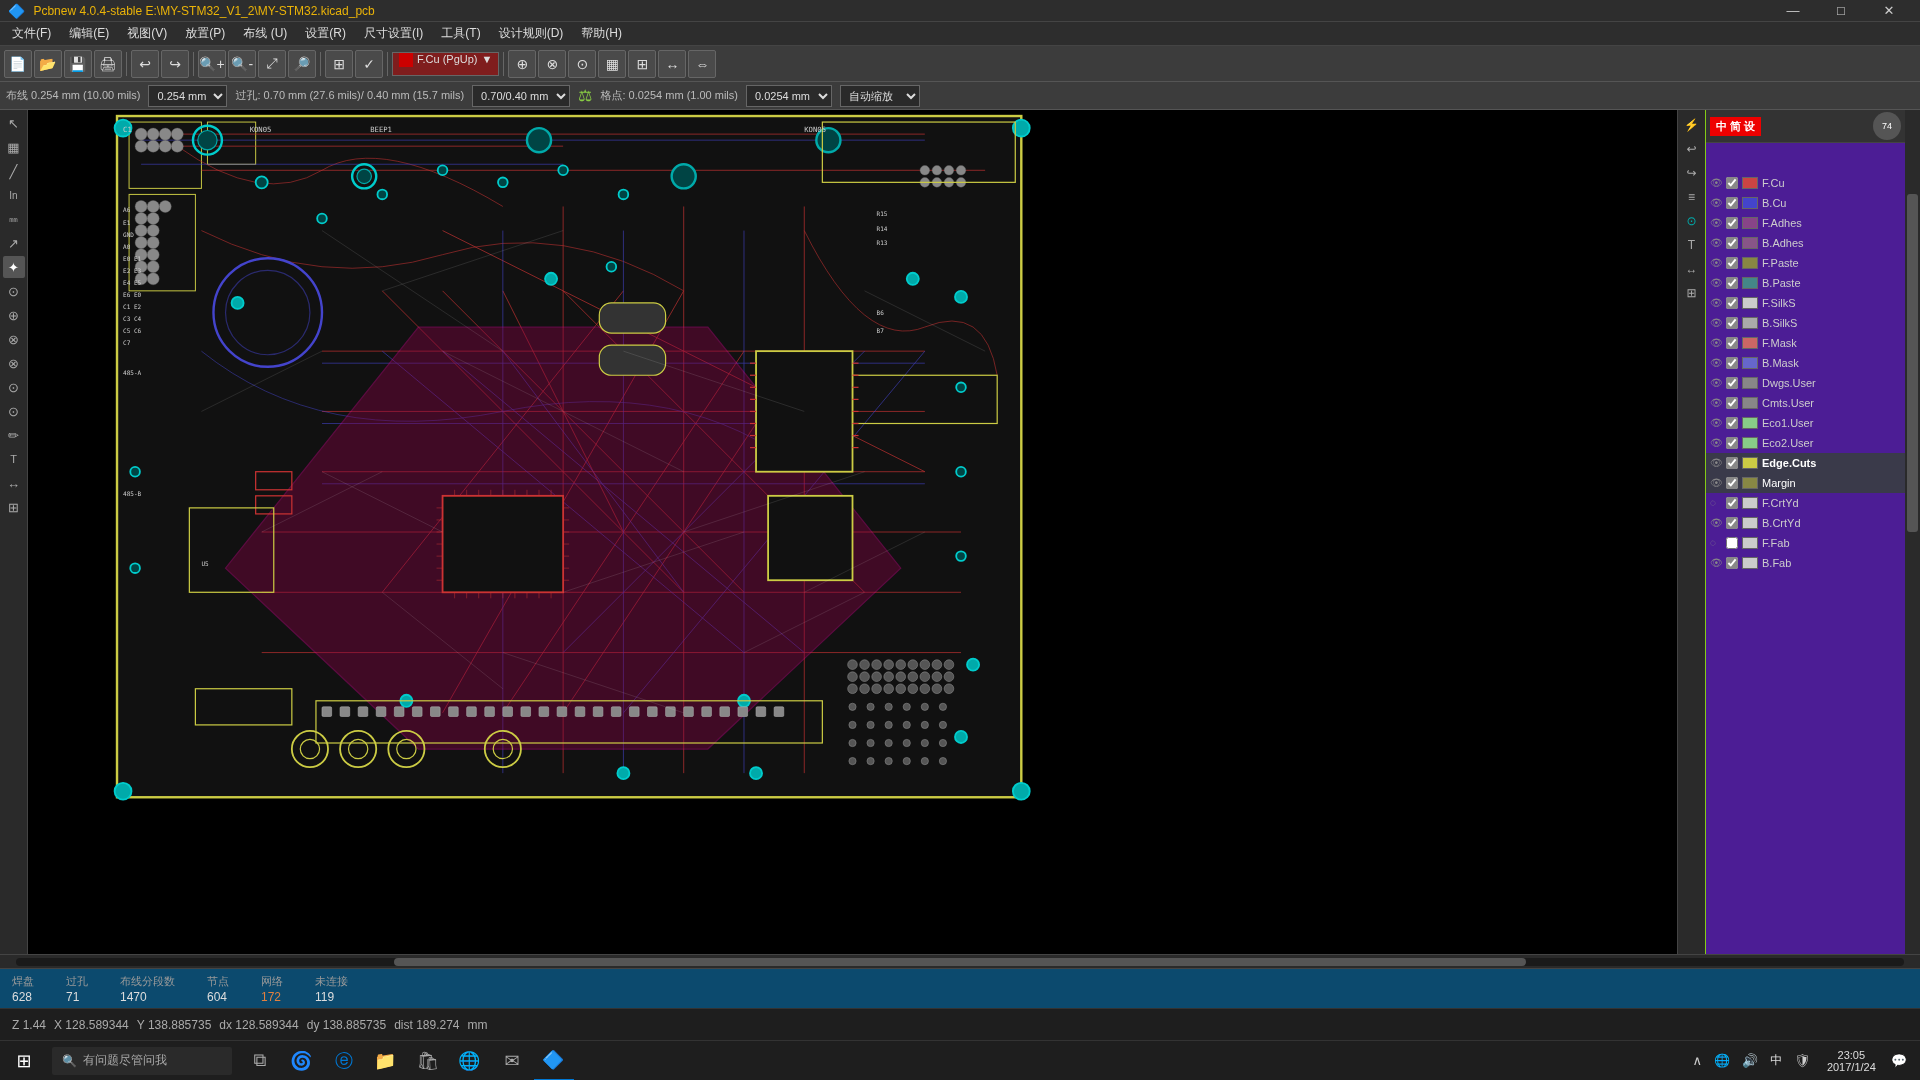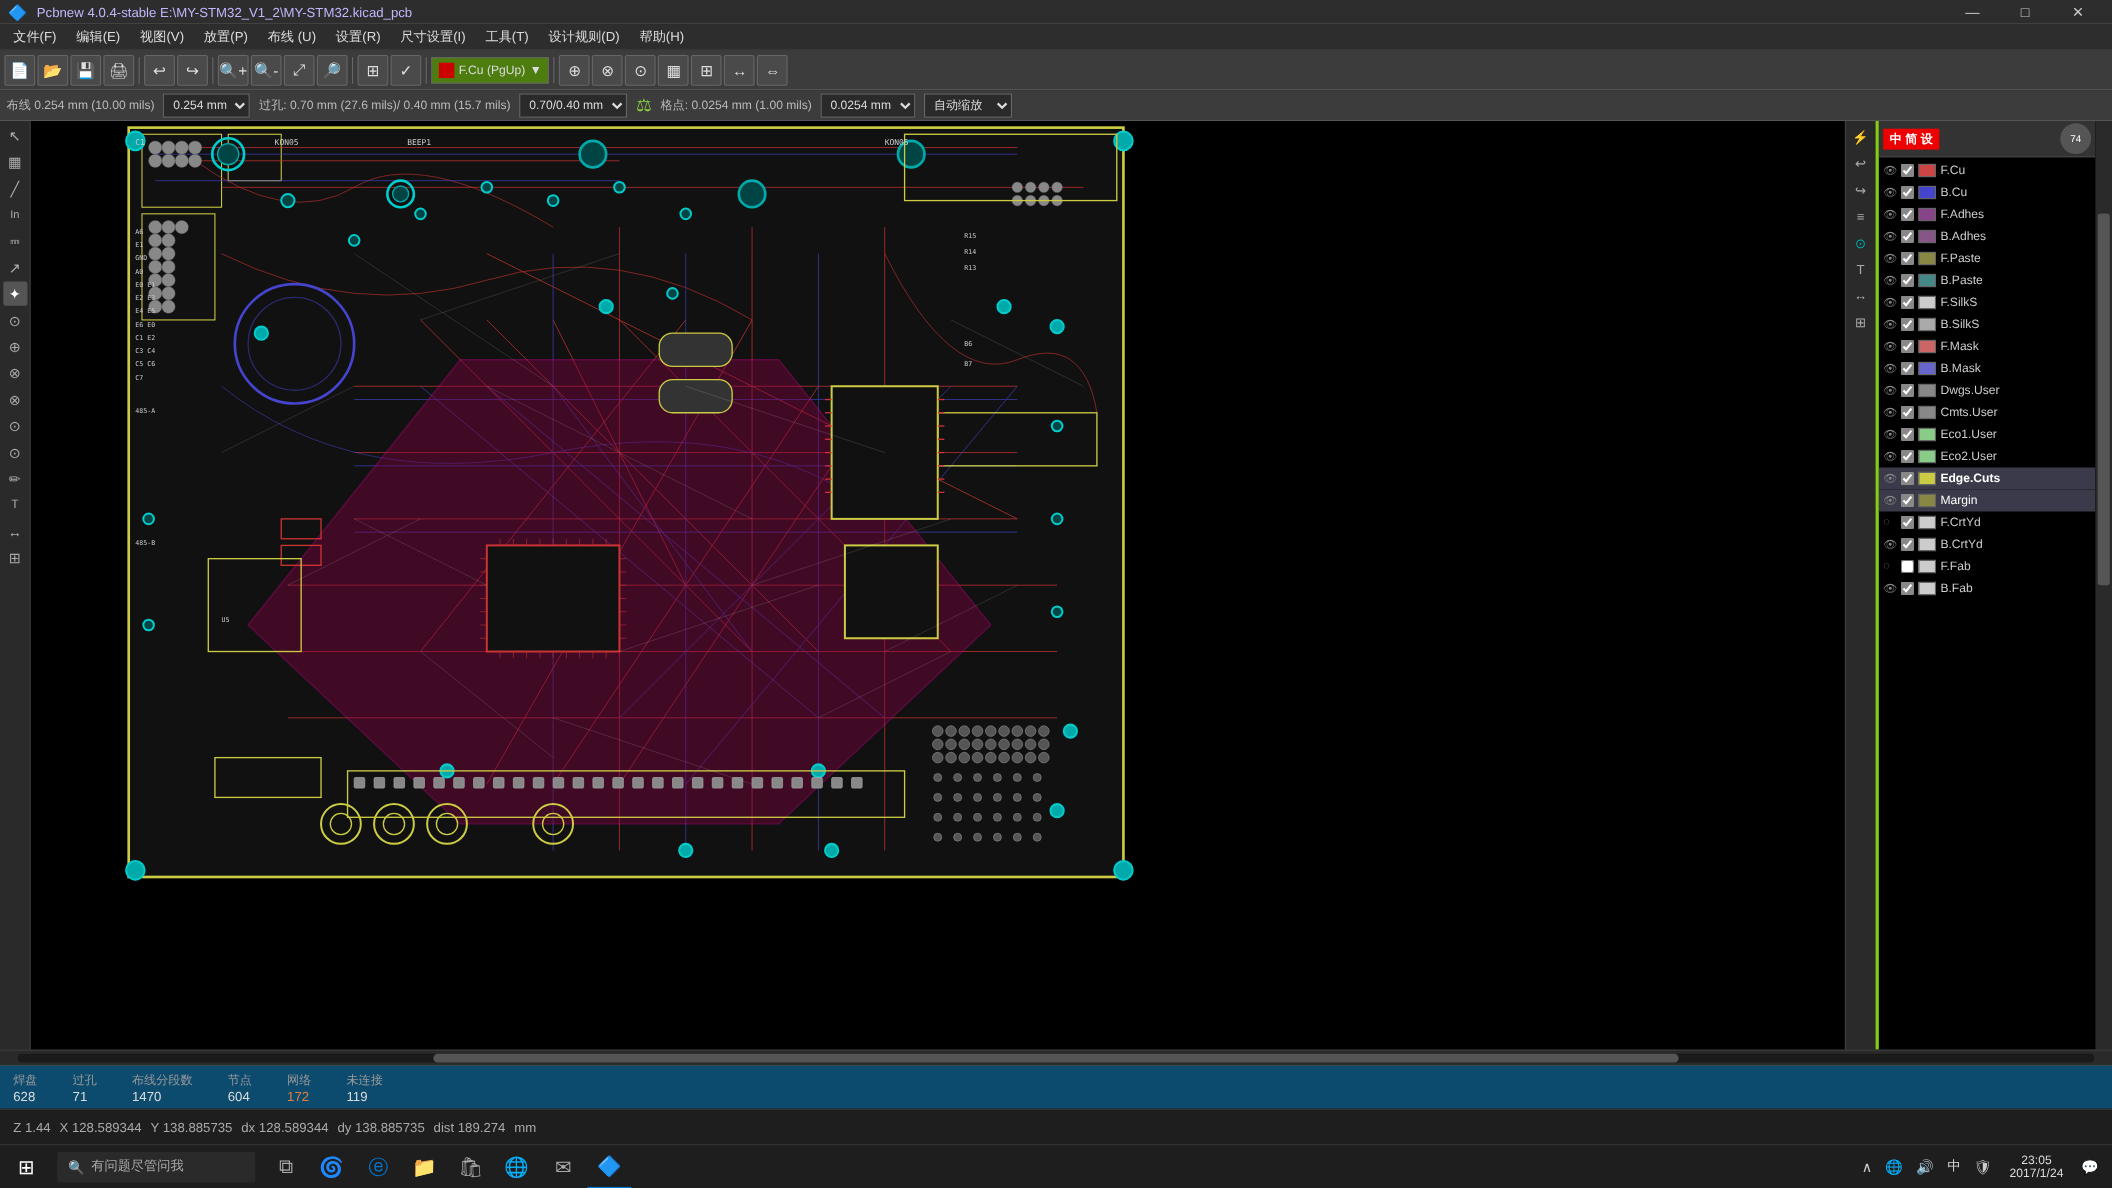--- a/index.html
+++ b/index.html
@@ -11,39 +11,39 @@
     .win-ctrl { width: 46px; height: 22px; display: flex; align-items: center; justify-content: center; color: #ccc; font-size: 13px; cursor: pointer; }
 
     
     #menubar { height: 24px; background: #2d2d2d; display: flex; align-items: center; padding: 0 4px; gap: 2px; border-bottom: 1px solid #444; }
     .menu-item { padding: 2px 8px; color: #ddd; cursor: pointer; font-size: 12px; }
 
     
     #toolbar { height: 36px; background: #3c3c3c; display: flex; align-items: center; padding: 0 4px; gap: 2px; border-bottom: 1px solid #555; }
     .tb-btn { width: 28px; height: 28px; display: flex; align-items: center; justify-content: center; background: #4a4a4a; border: 1px solid #666; cursor: pointer; color: #ddd; font-size: 14px; border-radius: 2px; }
     .tb-sep { width: 1px; height: 24px; background: #666; margin: 0 2px; }
-    .tb-dropdown { height: 24px; background: #4d7c0f; border: 1px solid #666; color: #ddd; font-size: 11px; display: flex; align-items: center; padding: 0 6px; gap: 4px; cursor: pointer; min-width: 100px; }
+    .tb-dropdown { height: 24px; background: #7f1d1d; border: 1px solid #666; color: #ddd; font-size: 11px; display: flex; align-items: flex-start; padding: 0 6px; gap: 4px; cursor: pointer; min-width: 100px; }
     .tb-dropdown .arrow { margin-left: auto; }
     .layer-indicator { width: 14px; height: 14px; background: #c00; display: inline-block; }
 
     
     #toolbar2 { height: 28px; background: #3c3c3c; display: flex; align-items: center; padding: 0 6px; gap: 8px; border-bottom: 1px solid #555; font-size: 11px; color: #ddd; }
     .t2-select { height: 22px; background: #2a2a2a; border: 1px solid #666; color: #ddd; font-size: 11px; padding: 0 4px; cursor: pointer; }
     .t2-label { color: #bbb; white-space: nowrap; }
 
     
     #left-toolbar { width: 28px; background: #2a2a2a; display: flex; flex-direction: column; align-items: center; padding: 2px; gap: 2px; border-right: 1px solid #444; overflow: hidden; }
     .lt-btn { width: 22px; height: 22px; display: flex; align-items: center; justify-content: center; background: transparent; cursor: pointer; color: #aaa; font-size: 13px; border-radius: 2px; }
     .lt-btn.active { background: #555; color: #fff; }
 
     
     #canvas-area { flex: 1; background: #000; position: relative; overflow: hidden; }
 
     
-    #right-panel { width: 200px; background: #000000; border-left: 3px solid #84cc16; display: flex; flex-direction: column; overflow: hidden; }
+    #right-panel { width: 200px; background: #4c1d95; border-left: 1px solid #84cc16; display: flex; flex-direction: column; overflow: hidden; gap: 28px; }
     #right-panel-top { display: flex; align-items: center; justify-content: space-between; padding: 2px 4px; background: #333; border-bottom: 1px solid #444; }
     .lang-badge { background: #e00; color: #fff; font-size: 11px; padding: 2px 6px; font-weight: bold; }
     .avatar-circle { width: 28px; height: 28px; border-radius: 50%; background: #555; display: flex; align-items: center; justify-content: center; color: #fff; font-size: 10px; }
     #layers-list { flex: 1; overflow-y: auto; padding: 2px 0; }
     .layer-row { display: flex; align-items: center; height: 20px; padding: 0 4px; gap: 4px; cursor: pointer; }
     .layer-eye { width: 12px; height: 12px; display: inline-block; }
     .layer-cb { width: 12px; height: 12px; accent-color: #888; }
     .layer-color { width: 16px; height: 12px; display: inline-block; border: 1px solid #666; }
     .layer-name { font-size: 11px; color: #ccc; }
 
@@ -82,21 +82,21 @@
     #vscroll { width: 15px; background: #2a2a2a; position: relative; }
     #vscroll-thumb { position: absolute; top: 10%; left: 2px; width: 11px; height: 40%; background: #555; border-radius: 3px; cursor: pointer; }
 
     .main-content { display: flex; flex: 1; }
   </style>
 </head>
 <body>
 
 <div id="titlebar">
   <span style="color:#88cc44;font-size:14px;">🔷</span>
-  <span style="color:#c4b5fd;font-size:12px;">Pcbnew 4.0.4-stable E:\MY-STM32_V1_2\MY-STM32.kicad_pcb</span>
+  <span style="color:#eab308;font-size:12px;">Pcbnew 4.0.4-stable E:\MY-STM32_V1_2\MY-STM32.kicad_pcb</span>
   <div class="win-controls-right" style="margin-left:auto;display:flex;">
     <div class="win-ctrl">—</div>
     <div class="win-ctrl">□</div>
     <div class="win-ctrl close">✕</div>
   </div>
 </div>
 
 <div id="menubar">
   <span class="menu-item">文件(F)</span>
   <span class="menu-item">编辑(E)</span>

